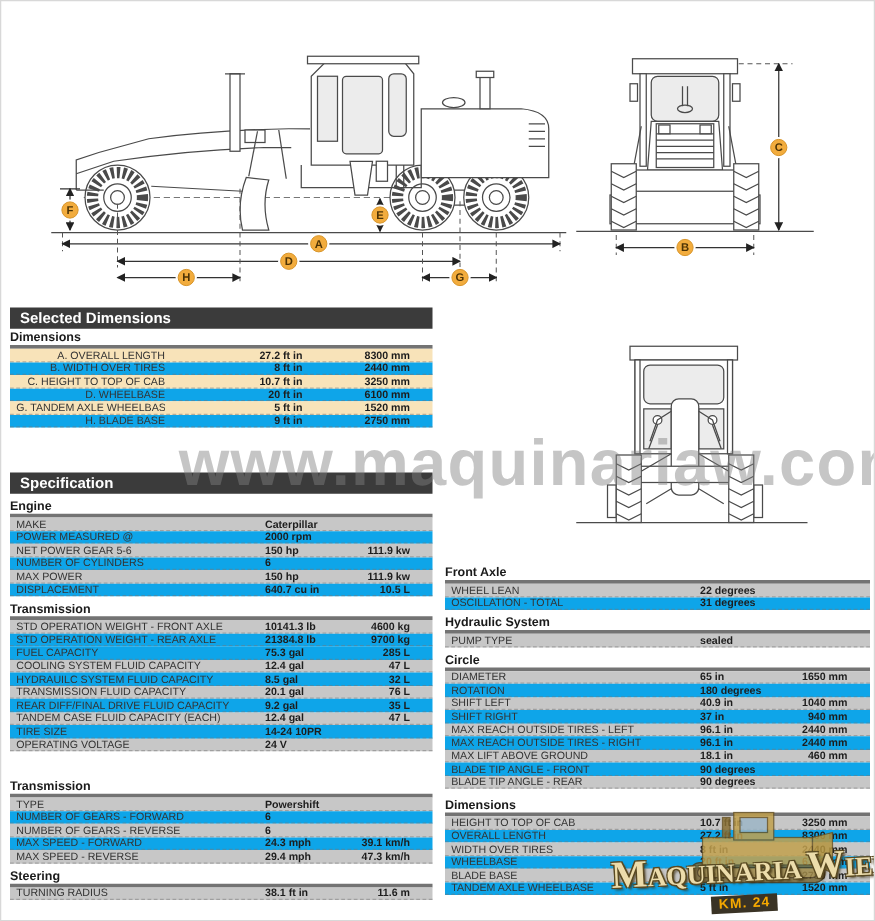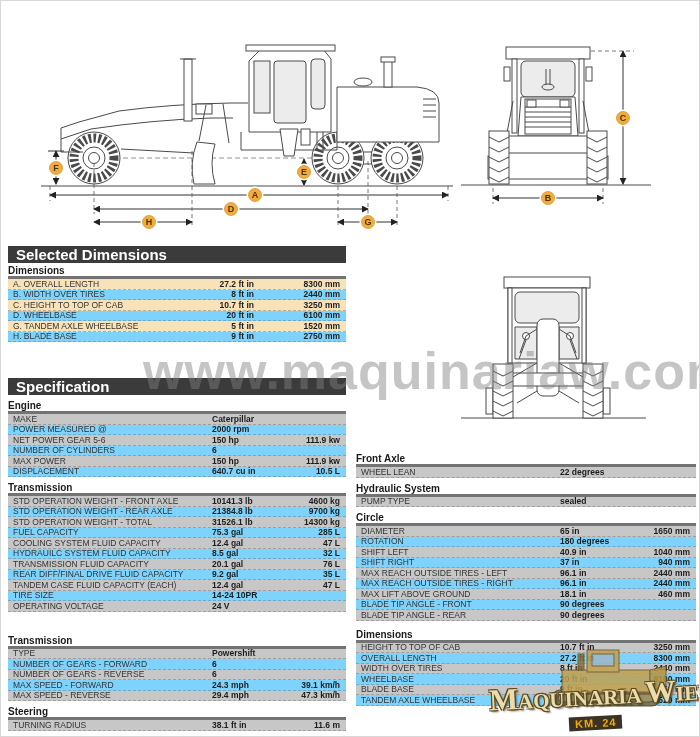--- a/index.html
+++ b/index.html
@@ -14,41 +14,41 @@
   .ext{stroke:#555;stroke-width:0.8;stroke-dasharray:4 3;fill:none;}
   .ctr{stroke:#777;stroke-width:0.8;stroke-dasharray:5 3;fill:none;}
   .badge-bg{fill:#fff;}
   .badge{fill:var(--badge,#F2AC3D);stroke:#d8952a;stroke-width:0.8;}
   .badge-t{font:bold 9px "Liberation Sans",sans-serif;fill:#4d3305;text-anchor:middle;}
   .tread{stroke:#4a4a4a;stroke-width:9;stroke-dasharray:2.6 2.3;fill:none;}
 
   .col{position:absolute;}
   .col-left{left:7px;top:245px;width:338px;}
   .col-right{left:355px;top:447px;width:340px;}
-  .hdr-bar{background:var(--bar,#3B3B3B);color:#fff;font-size:15px;font-weight:bold;
+  .hdr-bar{background:var(--bar,#3B3B3B);color:#fff;font-size:12px;font-weight:bold;
            height:17px;line-height:17px;padding-left:8px;}
   .spec-bar{margin-top:36px;}
   .tbl-title{font-size:10px;font-weight:bold;color:#1a1a1a;height:11px;line-height:11px;
              border-bottom:3px solid #737373;margin-top:2px;}
   .sec{margin-top:5px;}
   .sec.gap-lg{margin-top:23px;}
   .sec.gap-md{margin-top:8px;}
   .row{display:flex;align-items:center;height:10.5px;box-sizing:border-box;
        border-bottom:1px dashed rgba(120,120,120,.5);font-size:8.5px;white-space:nowrap;}
   .row .lbl{flex:1;padding-left:5px;color:#333;overflow:hidden;}
   .row .v1{width:54px;font-weight:bold;color:#1d1d1d;}
-  .row .v2{width:80px;text-align:right;padding-right:6px;font-weight:bold;color:#1d1d1d;}
+  .row .v2{width:80px;text-align:right;padding-right:18px;font-weight:bold;color:#1d1d1d;}
   .spec-row .lbl{flex:0 0 199px;}
   .spec-row .v1{flex:1;}
   .dim-row .v1{width:110px;flex:none;text-align:right;padding-right:6px;}
   .dim-row .v2{width:80px;}
-  .dim-row .lbl{flex:1;}
+  .dim-row .lbl{flex:1;text-align:right;}
   .row.hl{background:var(--hl,#F8E3B9);}
   .row.gray{background:var(--gray,#C7C7C7);}
-  .row.plain{background:#7dd3fc;}
+  .row.plain{background:#0ea5e9;}
 
   .watermark{position:absolute;left:142px;top:340px;z-index:5;pointer-events:none;
              font-size:52px;font-weight:bold;letter-spacing:1px;color:#808080;opacity:.45;
              white-space:nowrap;}
   .logo{position:absolute;left:486px;top:641px;width:212px;height:95px;z-index:6;pointer-events:none;}
   .logo-text{position:absolute;left:0;top:36px;width:212px;text-align:center;
              font-family:"Liberation Serif",serif;font-weight:bold;font-size:21px;
              color:#ecdcab;white-space:nowrap;transform:rotate(-3deg);
              text-shadow:-1px -1px 0 #5a4a22,1px -1px 0 #5a4a22,-1px 1px 0 #5a4a22,
                          1px 1px 0 #5a4a22,2px 2px 2px rgba(60,45,15,.8);}
@@ -332,25 +332,20 @@
           <div class="row spec-row gray">
             <span class="lbl">STD OPERATION WEIGHT - FRONT AXLE</span>
             <span class="v1">10141.3 lb</span>
             <span class="v2">4600 kg</span>
           </div>
           <div class="row spec-row plain">
             <span class="lbl">STD OPERATION WEIGHT - REAR AXLE</span>
             <span class="v1">21384.8 lb</span>
             <span class="v2">9700 kg</span>
           </div>
-          <div class="row spec-row gray">
-            <span class="lbl">STD OPERATION WEIGHT - TOTAL</span>
-            <span class="v1">31526.1 lb</span>
-            <span class="v2">14300 kg</span>
-          </div>
           <div class="row spec-row plain">
             <span class="lbl">FUEL CAPACITY</span>
             <span class="v1">75.3 gal</span>
             <span class="v2">285 L</span>
           </div>
           <div class="row spec-row gray">
             <span class="lbl">COOLING SYSTEM FLUID CAPACITY</span>
             <span class="v1">12.4 gal</span>
             <span class="v2">47 L</span>
           </div>
@@ -424,20 +419,25 @@
       </div>
   </div>
 
   <div class="col col-right">
     <div id="right-sections">
         <div class="sec ">
           <div class="tbl-title">Front Axle</div>
           <div class="row spec-row gray">
             <span class="lbl">WHEEL LEAN</span>
             <span class="v1">22 degrees</span>
+            <span class="v2"></span>
+          </div>
+          <div class="row spec-row plain">
+            <span class="lbl">OSCILLATION - TOTAL</span>
+            <span class="v1">31 degrees</span>
             <span class="v2"></span>
           </div>
         </div>
         <div class="sec ">
           <div class="tbl-title">Hydraulic System</div>
           <div class="row spec-row gray">
             <span class="lbl">PUMP TYPE</span>
             <span class="v1">sealed</span>
             <span class="v2"></span>
           </div>

